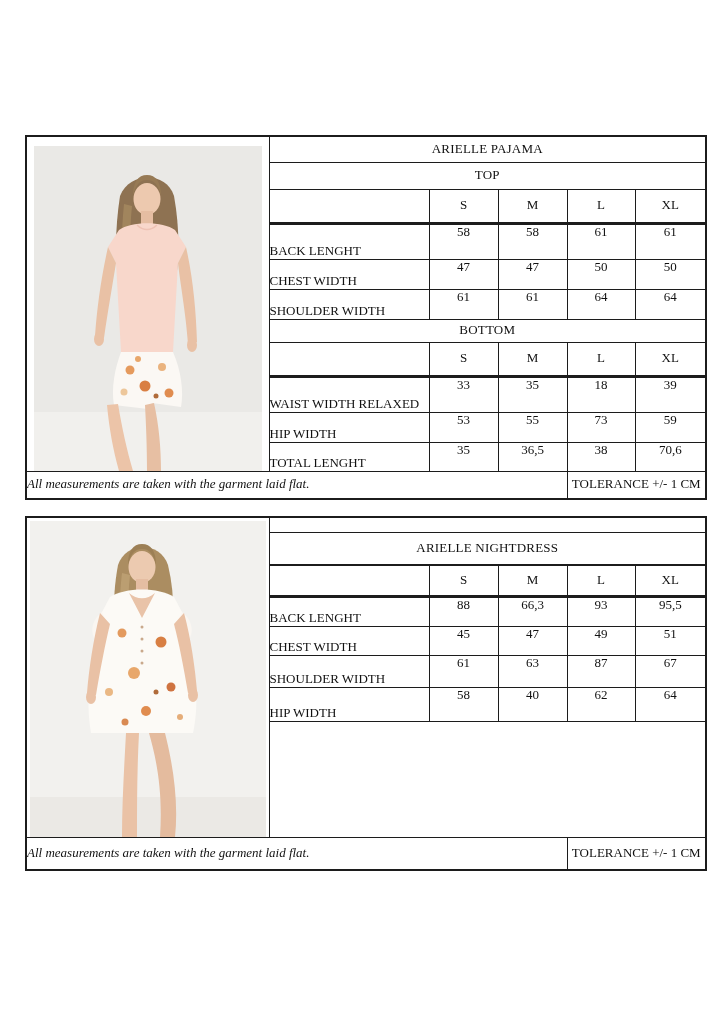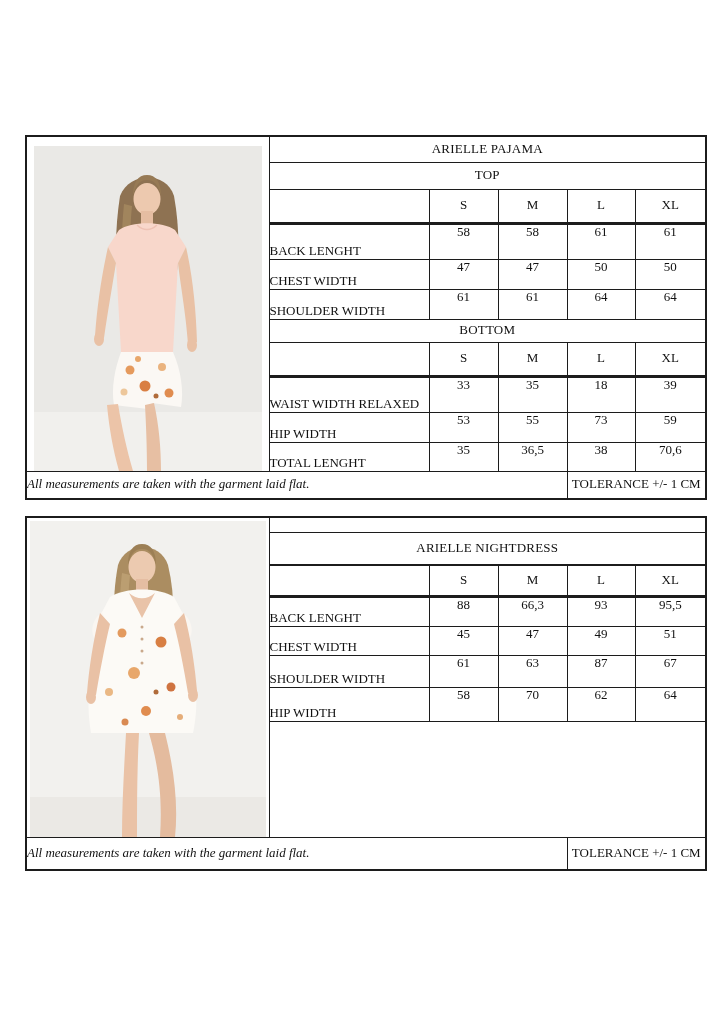--- a/index.html
+++ b/index.html
@@ -264,21 +264,21 @@
     <tr style="height:31px">
       <td class="c-label">SHOULDER WIDTH</td>
       <td class="c-val">61</td>
       <td class="c-val">63</td>
       <td class="c-val">87</td>
       <td class="c-val">67</td>
     </tr>
     <tr style="height:34px">
       <td class="c-label">HIP WIDTH</td>
       <td class="c-val">58</td>
-      <td class="c-val">70</td>
+      <td class="c-val">40</td>
       <td class="c-val">62</td>
       <td class="c-val">64</td>
     </tr>
     <tr style="height:114px">
       <td class="c-empty" colspan="5"></td>
     </tr>
     <tr style="height:32px">
       <td class="c-note" colspan="4">All measurements are taken with the garment laid flat.</td>
       <td class="c-tol" colspan="2">TOLERANCE +/- 1 CM</td>
     </tr>

